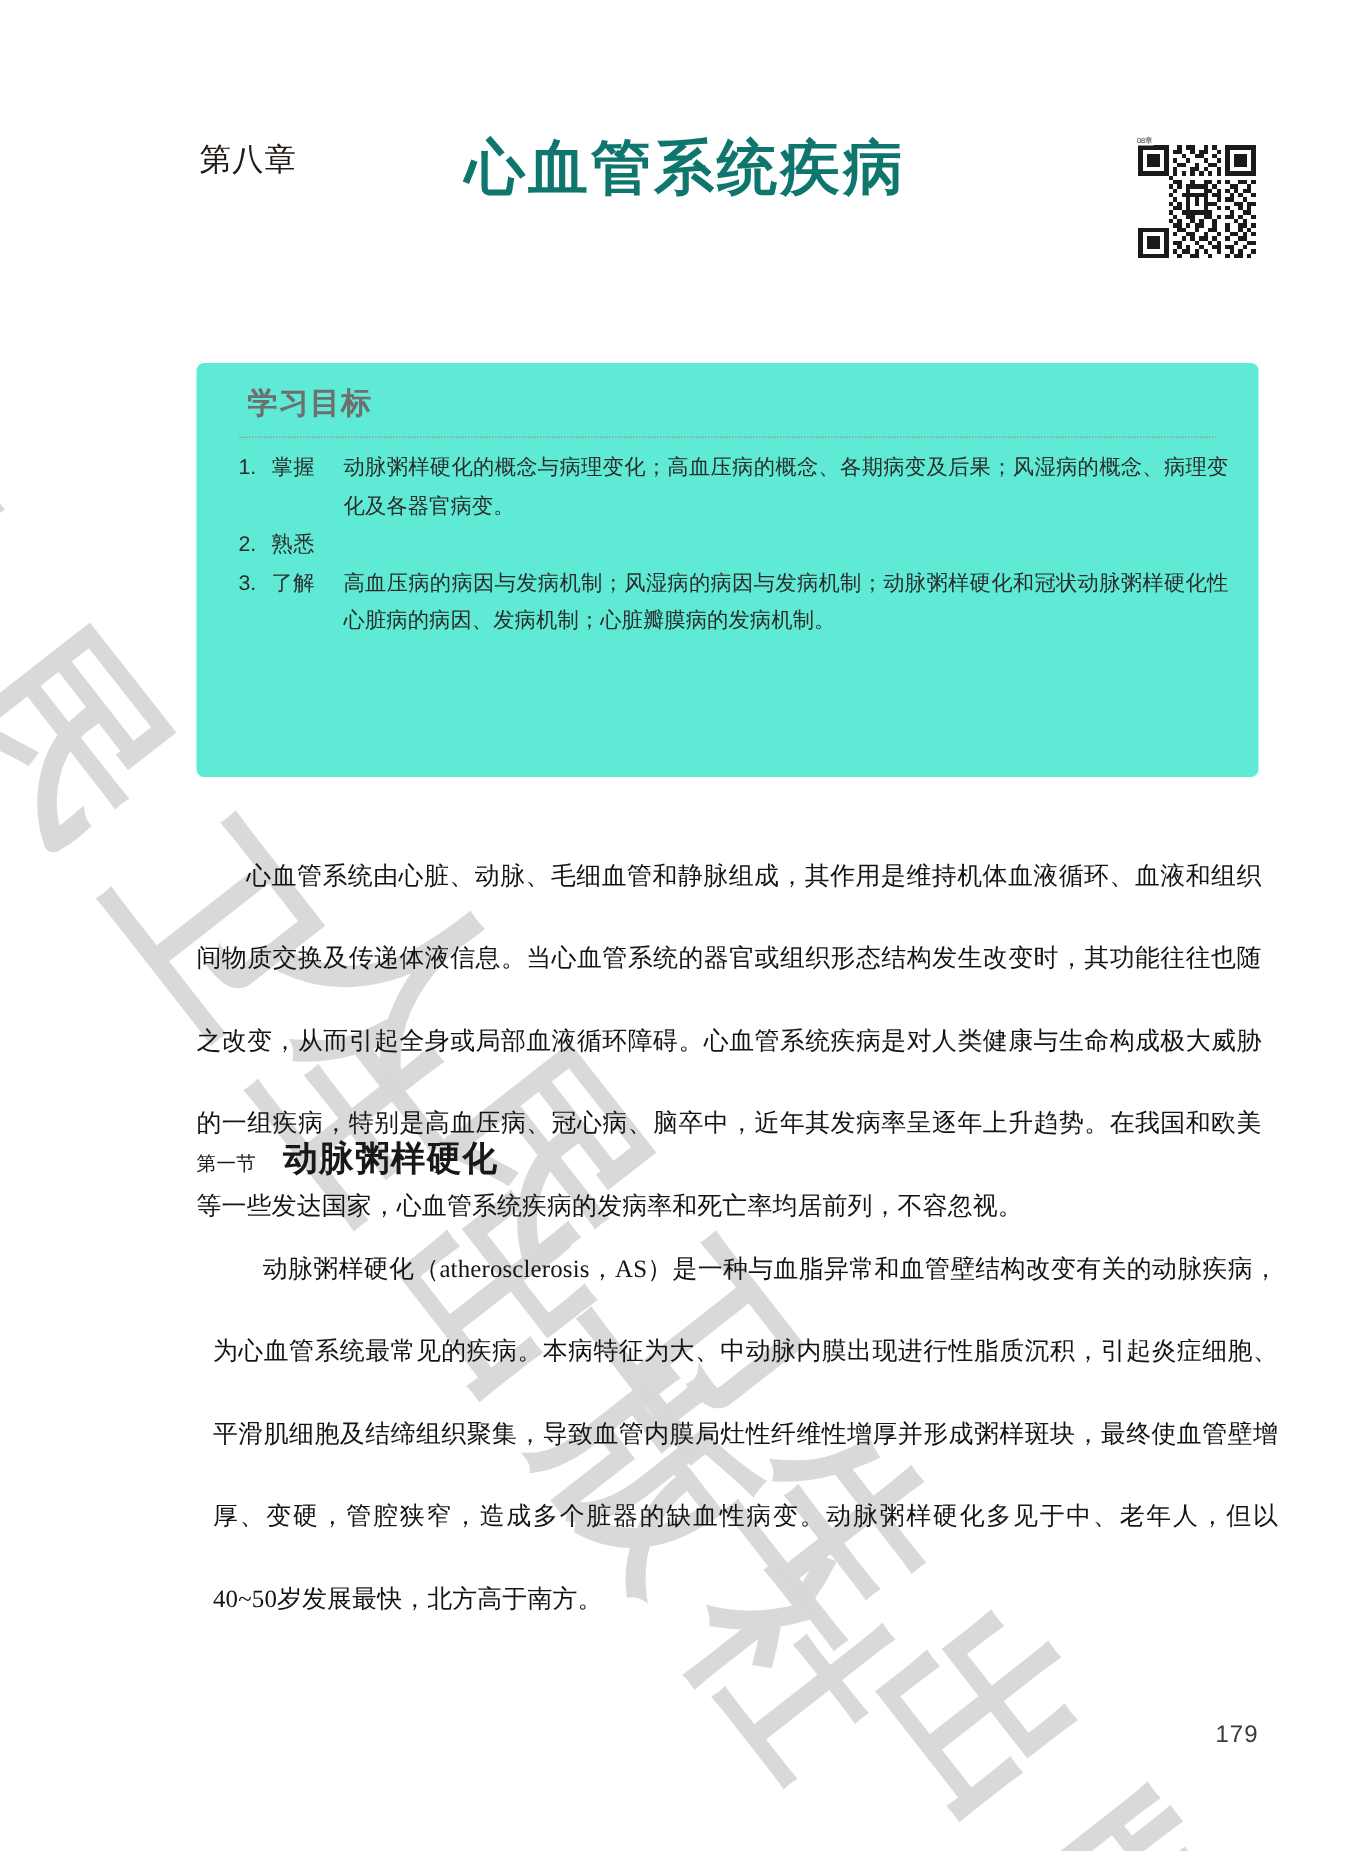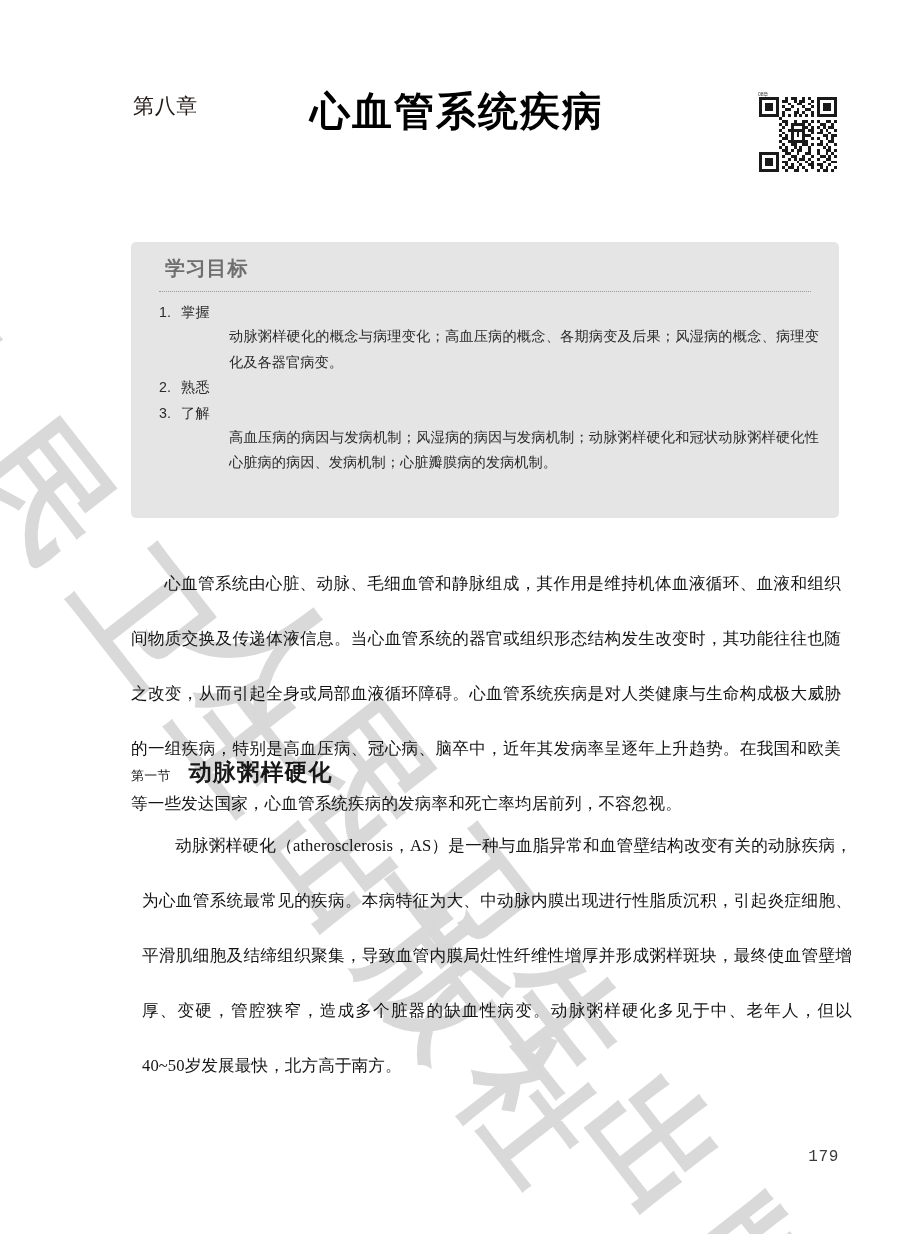--- a/index.html
+++ b/index.html
@@ -72,21 +72,21 @@
     color: #1f1a16;
     letter-spacing: 0.03em;
   }
   .chapter-title {
     position: absolute;
     left: 310px;
     top: 84px;
     font-size: 40px;
     font-family: "Liberation Serif", "DejaVu Serif", serif;
     font-weight: 700;
-    color: #000000;
+    color: #0f766e;
     letter-spacing: 0.05em;
   }
 
   
   .qr-wrap {
     position: absolute;
     left: 756px;
     top: 91px;
     width: 84px;
     height: 84px;
@@ -106,21 +106,21 @@
     line-height: 6px;
   }
 
   
   .objectives {
     position: absolute;
     left: 131px;
     top: 242px;
     width: 708px;
     height: 276px;
-    background: #e5e5e5;
+    background: #5eead4;
     border-radius: 5px;
     z-index: 2;
     box-sizing: border-box;
   }
   .obj-title {
     position: absolute;
     left: 34px;
     top: 13px;
     font-family: "Liberation Sans", "DejaVu Sans", sans-serif;
     font-size: 20px;
@@ -160,21 +160,20 @@
     flex: 0 0 auto;
     width: 48px;
     white-space: nowrap;
     letter-spacing: 0.02em;
   }
   .obj-text {
     flex: 1 1 auto;
     text-align: justify;
     text-justify: inter-ideograph;
     letter-spacing: 0.005em;
-    margin-top: 24px;
   }
 
   
   .body-block {
     position: absolute;
     z-index: 2;
     width: 710px;
     left: 131px;
     font-family: "Liberation Serif", "DejaVu Serif", serif;
     font-size: 16.6px;
@@ -210,21 +209,21 @@
 
   .para-as { top: 818px; margin-left: 11px; }
   .para-arterio { top: 961px; }
 
   
   .page-number {
     position: absolute;
     right: 61px;
     top: 1148px;
     z-index: 2;
-    font-family: Liberation Mono, monospace;
+    font-family: Liberation Sans, sans-serif;
     font-size: 16px;
     color: #3a3a3a;
     letter-spacing: 0.04em;
   }
 </style>
 </head>
 <body>
 
 <div class="page">
 

